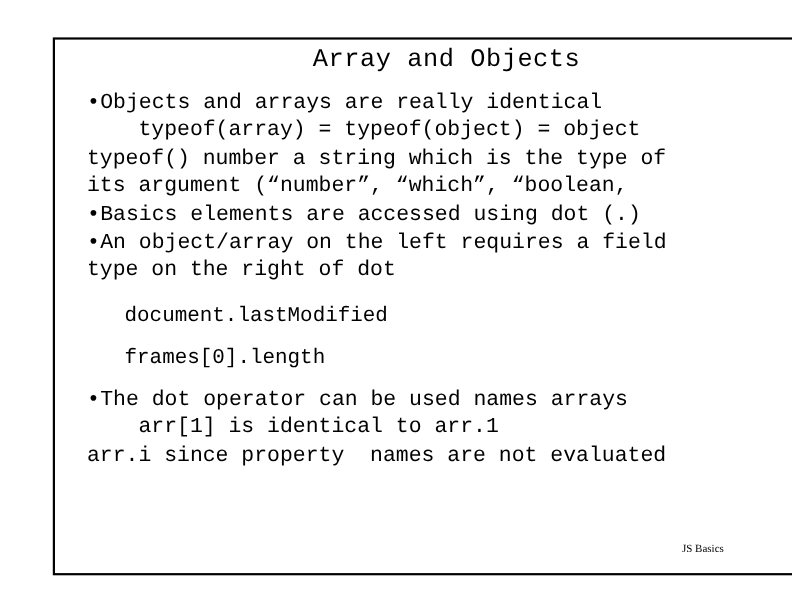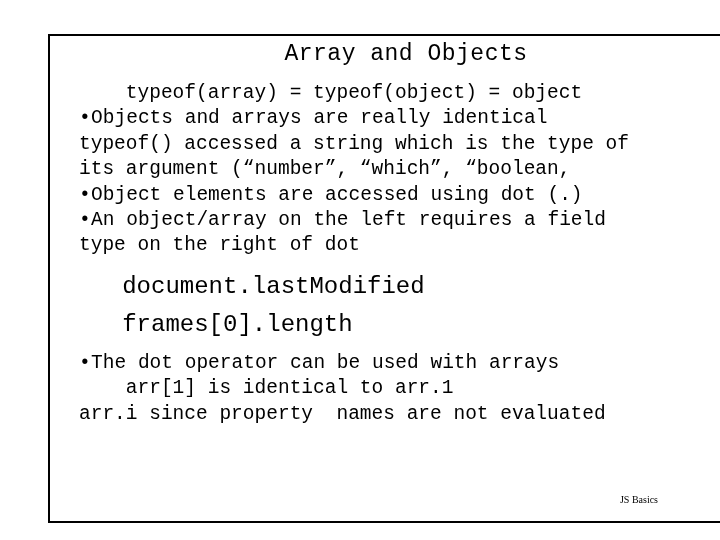--- a/index.html
+++ b/index.html
@@ -58,21 +58,21 @@
   .line.code {
     font-size: 19.5px;
   }
 
   
   .example-group {
     margin-top: 9px;
     margin-bottom: 7px;
   }
   .example-group .line {
-    font-size: 24px;
+    font-size: 19px;
     line-height: 38px;
   }
 
   .bullet-dot {
     display: inline-block;
     width: 0.62em;
   }
 
   #footer {
     position: absolute;
@@ -102,41 +102,41 @@
 </style>
 </head>
 <body>
 
 <div id="slide">
 
   <div id="slide-title">Array and Objects</div>
 
   <div id="body-block">
 
+    <div class="line"><span class="bullet-dot">•</span><span>Objects and arrays are really identical</span></div>
+
     <div class="line code">    typeof(array) = typeof(object) = object</div>
 
-    <div class="line"><span class="bullet-dot">•</span><span>Objects and arrays are really identical</span></div>
-
-    <div class="line">typeof() accessed a string which is the type of</div>
+    <div class="line">typeof() number a string which is the type of</div>
 
     <div class="line">its argument (“number”, “which”, “boolean,</div>
 
 
-    <div class="line"><span class="bullet-dot">•</span><span>Object elements are accessed using dot (.)</span></div>
+    <div class="line"><span class="bullet-dot">•</span><span>Basics elements are accessed using dot (.)</span></div>
 
     <div class="line"><span class="bullet-dot">•</span><span>An object/array on the left requires a field</span></div>
 
     <div class="line">type on the right of dot</div>
 
     <div class="example-group">
       <div class="line">   document.lastModified</div>
       <div class="line">   frames[0].length</div>
     </div>
 
-    <div class="line"><span class="bullet-dot">•</span><span>The dot operator can be used with arrays</span></div>
+    <div class="line"><span class="bullet-dot">•</span><span>The dot operator can be used names arrays</span></div>
 
     <div class="line code">    arr[1] is identical to arr.1</div>
 
 
     <div class="line">arr.i since property  names are not evaluated</div>
 
   </div>
 
   <div id="footer">
     <div id="footer-label">JS Basics</div>

